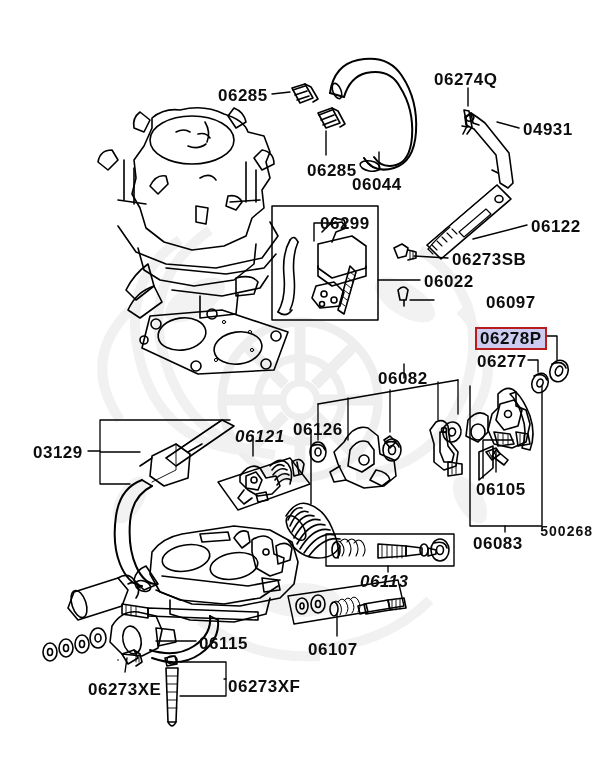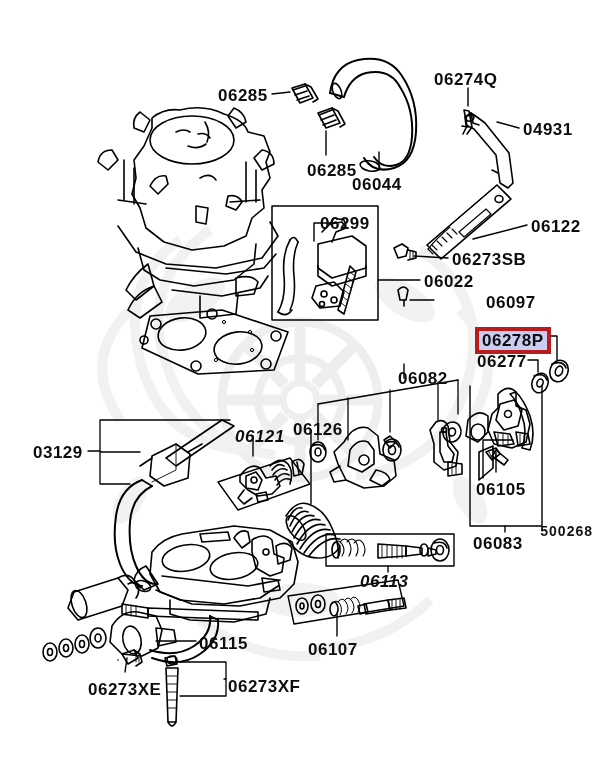--- a/index.html
+++ b/index.html
@@ -11,21 +11,21 @@
   #stage{position:absolute;left:0;top:0;width:609px;height:555px;}
   #art{position:absolute;left:0;top:0;width:609px;height:768px;}
   .lbl{
     position:absolute;
     font-family:"Liberation Sans","DejaVu Sans",sans-serif;
     font-size:17px;font-weight:bold;color:#0d0d0d;
     letter-spacing:0.5px;white-space:nowrap;line-height:1;
   }
   .lbl.hl{
     background:#ccccf2;
-    border:4px solid #b91c1c;
+    border:2px solid #b91c1c;
     padding:1px 3px;
     margin-left:-4px;margin-top:-3px;
   }
   .figcode{
     position:absolute;right:16px;bottom:16px;
     font-family:"Liberation Sans","DejaVu Sans",sans-serif;
     font-size:14px;font-weight:bold;color:#111;letter-spacing:1px;
   }
 </style>
 </head>
@@ -482,21 +482,21 @@
       <div class="lbl" style="left: 523px; top: 121px;">04931</div>
       <div class="lbl" style="left: 307px; top: 162px;">06285</div>
       <div class="lbl" style="left: 352px; top: 176px;">06044</div>
       <div class="lbl" style="left: 320px; top: 215px;">06299</div>
       <div class="lbl" style="left: 531px; top: 218px;">06122</div>
       <div class="lbl" style="left: 452px; top: 251px;">06273SB</div>
       <div class="lbl" style="left: 424px; top: 273px;">06022</div>
       <div class="lbl" style="left: 438px; top: 294px; margin-left: 48px;">06097</div>
       <div class="lbl hl" style="left: 479px; top: 330px;">06278P</div>
       <div class="lbl" style="left: 477px; top: 353px;">06277</div>
-      <div class="lbl" style="left: 378px; top: 370px; margin-left: 20px;">06082</div>
+      <div class="lbl" style="left: 378px; top: 370px;">06082</div>
       <div class="lbl" style="left: 235px; top: 428px; font-style: italic;">06121</div>
       <div class="lbl" style="left: 293px; top: 421px;">06126</div>
       <div class="lbl" style="left: 33px; top: 444px;">03129</div>
       <div class="lbl" style="left: 476px; top: 481px;">06105</div>
       <div class="lbl" style="left: 473px; top: 535px;">06083</div>
       <div class="lbl" style="left: 360px; top: 573px; font-style: italic;">06113</div>
       <div class="lbl" style="left: 199px; top: 635px;">06115</div>
       <div class="lbl" style="left: 308px; top: 641px;">06107</div>
       <div class="lbl" style="left: 88px; top: 681px;">06273XE</div>
       <div class="lbl" style="left: 228px; top: 678px;">06273XF</div>

